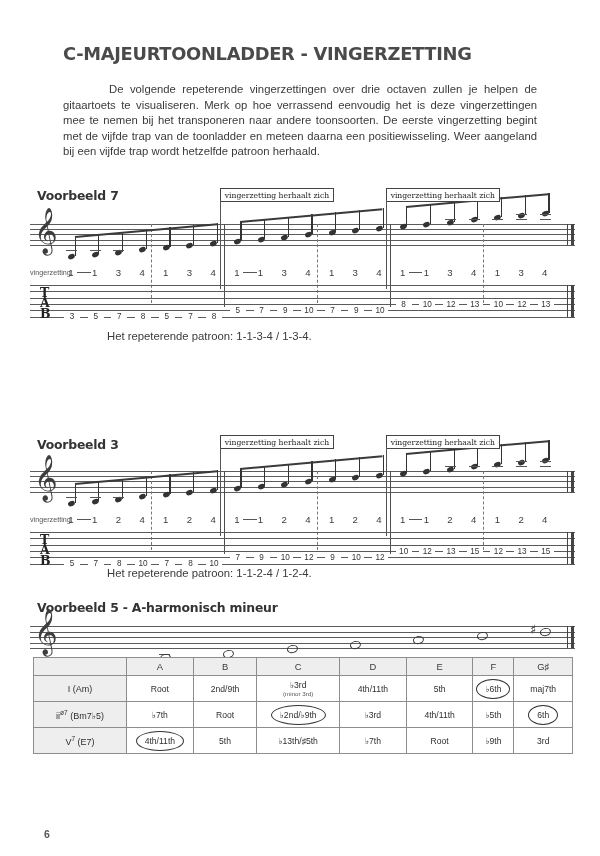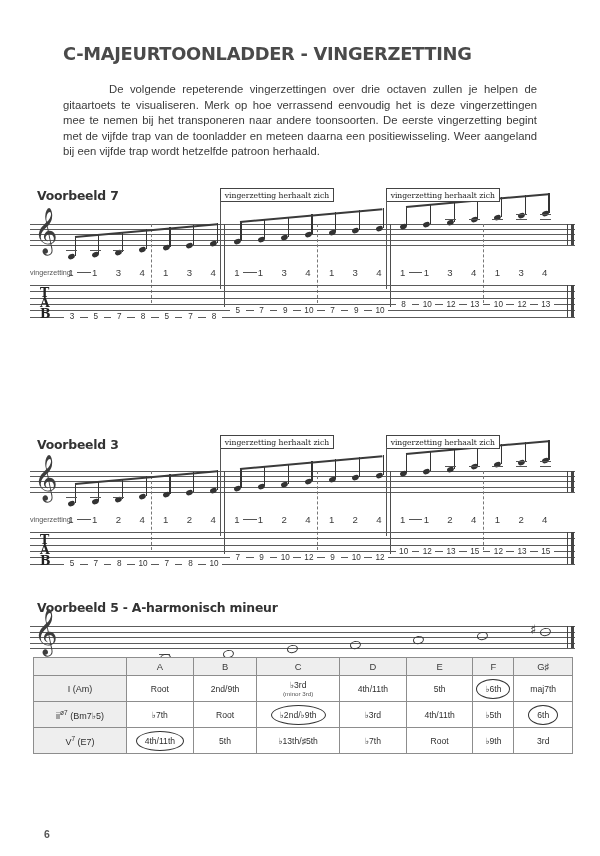--- a/index.html
+++ b/index.html
@@ -311,20 +311,21 @@
       <div class="fret" style="left:443.7184466019417px;top:85.5px;">13</div>
       <div class="fret" style="left:467.40776699029124px;top:85.5px;">10</div>
       <div class="fret" style="left:491.09708737864077px;top:85.5px;">12</div>
       <div class="fret" style="left:514.7864077669902px;top:85.5px;">13</div>
       <div class="callout" style="left:189.8252427184466px;top:-26px;">vingerzetting herhaalt zich</div>
       <div class="calloutstem" style="left:189.8252427184466px;top:-14px;height:88.8px;"></div>
       <div class="callout" style="left:355.6504854368932px;top:-26px;">vingerzetting herhaalt zich</div>
       <div class="calloutstem" style="left:355.6504854368932px;top:-14px;height:88.8px;"></div>
     </div>
 
+  <div class="sub" style="left:107px;top:330px;">Het repeterende patroon: 1-1-3-4 / 1-3-4.</div>
 
 
   <div class="exhead" style="left:37px;top:437px;">Voorbeeld 3</div>
 
   <div class="system" id="sys4" style="left:30px;top:461px;width:545px;height:92px;">
       <div class="sline" style="top:10px;"></div>
       <div class="sline" style="top:15.2px;"></div>
       <div class="sline" style="top:20.4px;"></div>
       <div class="sline" style="top:25.6px;"></div>
       <div class="sline" style="top:30.8px;"></div>
@@ -493,20 +494,21 @@
       <div class="fret" style="left:443.7184466019417px;top:85.5px;">15</div>
       <div class="fret" style="left:467.40776699029124px;top:85.5px;">12</div>
       <div class="fret" style="left:491.09708737864077px;top:85.5px;">13</div>
       <div class="fret" style="left:514.7864077669902px;top:85.5px;">15</div>
       <div class="callout" style="left:189.8252427184466px;top:-26px;">vingerzetting herhaalt zich</div>
       <div class="calloutstem" style="left:189.8252427184466px;top:-14px;height:88.8px;"></div>
       <div class="callout" style="left:355.6504854368932px;top:-26px;">vingerzetting herhaalt zich</div>
       <div class="calloutstem" style="left:355.6504854368932px;top:-14px;height:88.8px;"></div>
     </div>
 
+  <div class="sub" style="left:107px;top:567px;">Het repeterende patroon: 1-1-2-4 / 1-2-4.</div>
 
   <div class="exhead" style="left:37px;top:600px;">Voorbeeld 5 - A-harmonisch mineur</div>
 
   <div class="system" id="sys5" style="left:30px;top:616px;width:545px;height:44px;">
       <div class="sline" style="top:10px;"></div>
       <div class="sline" style="top:15.6px;"></div>
       <div class="sline" style="top:21.2px;"></div>
       <div class="sline" style="top:26.799999999999997px;"></div>
       <div class="sline" style="top:32.4px;"></div>
       <div class="clef" style="left:4px;top:-5px;">𝄞</div>

